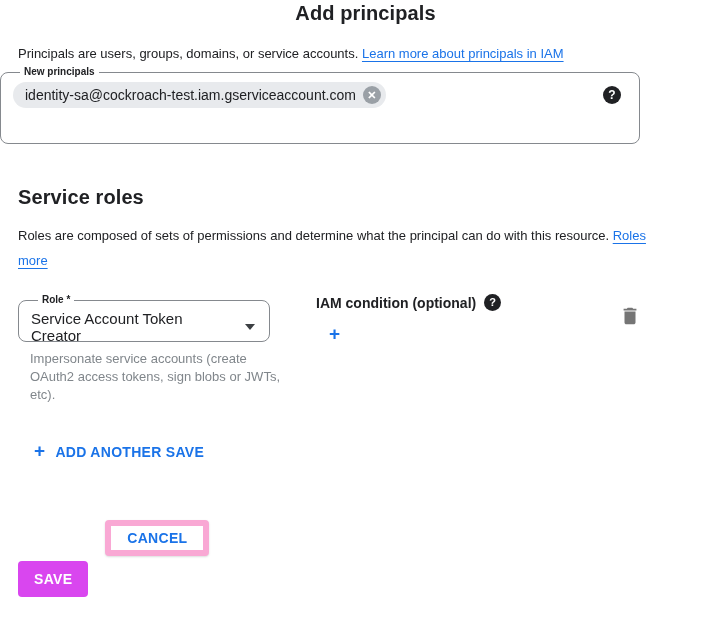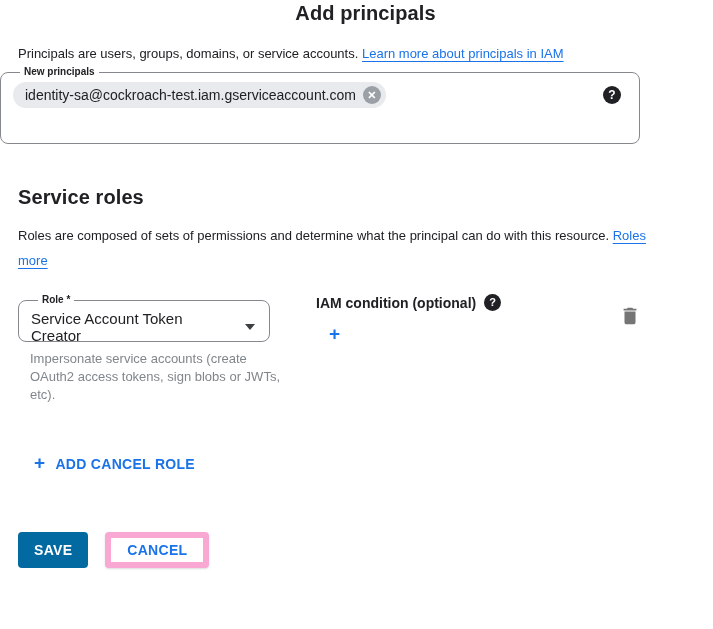--- a/index.html
+++ b/index.html
@@ -116,21 +116,21 @@
     margin-right: 2px;
     width: 0; height: 0;
     border-left: 5px solid transparent;
     border-right: 5px solid transparent;
     border-top: 6px solid #3c4043;
   }
   .role-help {
     font-size: 13px;
     line-height: 18px;
     color: #80868b;
-    margin: 8px 0 12px 12px;
+    margin: 8px 0 0 12px;
     width: 250px;
   }
   .condition-col { }
   .condition-label-row {
     display: flex;
     align-items: center;
     font-size: 14px;
     font-weight: 700;
     color: #202124;
   }
@@ -167,23 +167,24 @@
     border-radius: 4px;
     font-family: "Liberation Sans", sans-serif;
     font-size: 14px;
     font-weight: 700;
     letter-spacing: 0.3px;
     display: flex; align-items: center; justify-content: center;
     cursor: pointer;
     padding: 0 16px;
   }
   .btn-primary {
-    background: #0369a1;
+    background: #d946ef;
     color: #ffffff;
     border: none;
+    margin-top: 41px;
   }
   .btn-secondary {
     background: #ffffff;
     color: #1a73e8;
     border: 6px solid #f9a8d4;
     margin-left: 17px;
     box-shadow: 0 1px 2px rgba(60,64,67,0.18);
   }
 </style>
 </head>
@@ -248,21 +249,21 @@
       <svg width="22" height="22" viewBox="0 0 24 24" fill="#757575" aria-hidden="true">
         <path d="M6 19c0 1.1.9 2 2 2h8c1.1 0 2-.9 2-2V7H6v12zM19 4h-3.5l-1-1h-5l-1 1H5v2h14V4z"></path>
       </svg>
     </span>
   </button>
 
 </div>
 
 <div class="text-button" id="add-role-btn">
   <span class="plus">+</span>
-  <span>ADD CANCEL ROLE</span>
+  <span>ADD ANOTHER SAVE</span>
 </div>
 
 <div class="buttons-row">
   <button class="btn btn-primary">SAVE</button>
   <button class="btn btn-secondary">CANCEL</button>
 </div>
 
 
 
 

